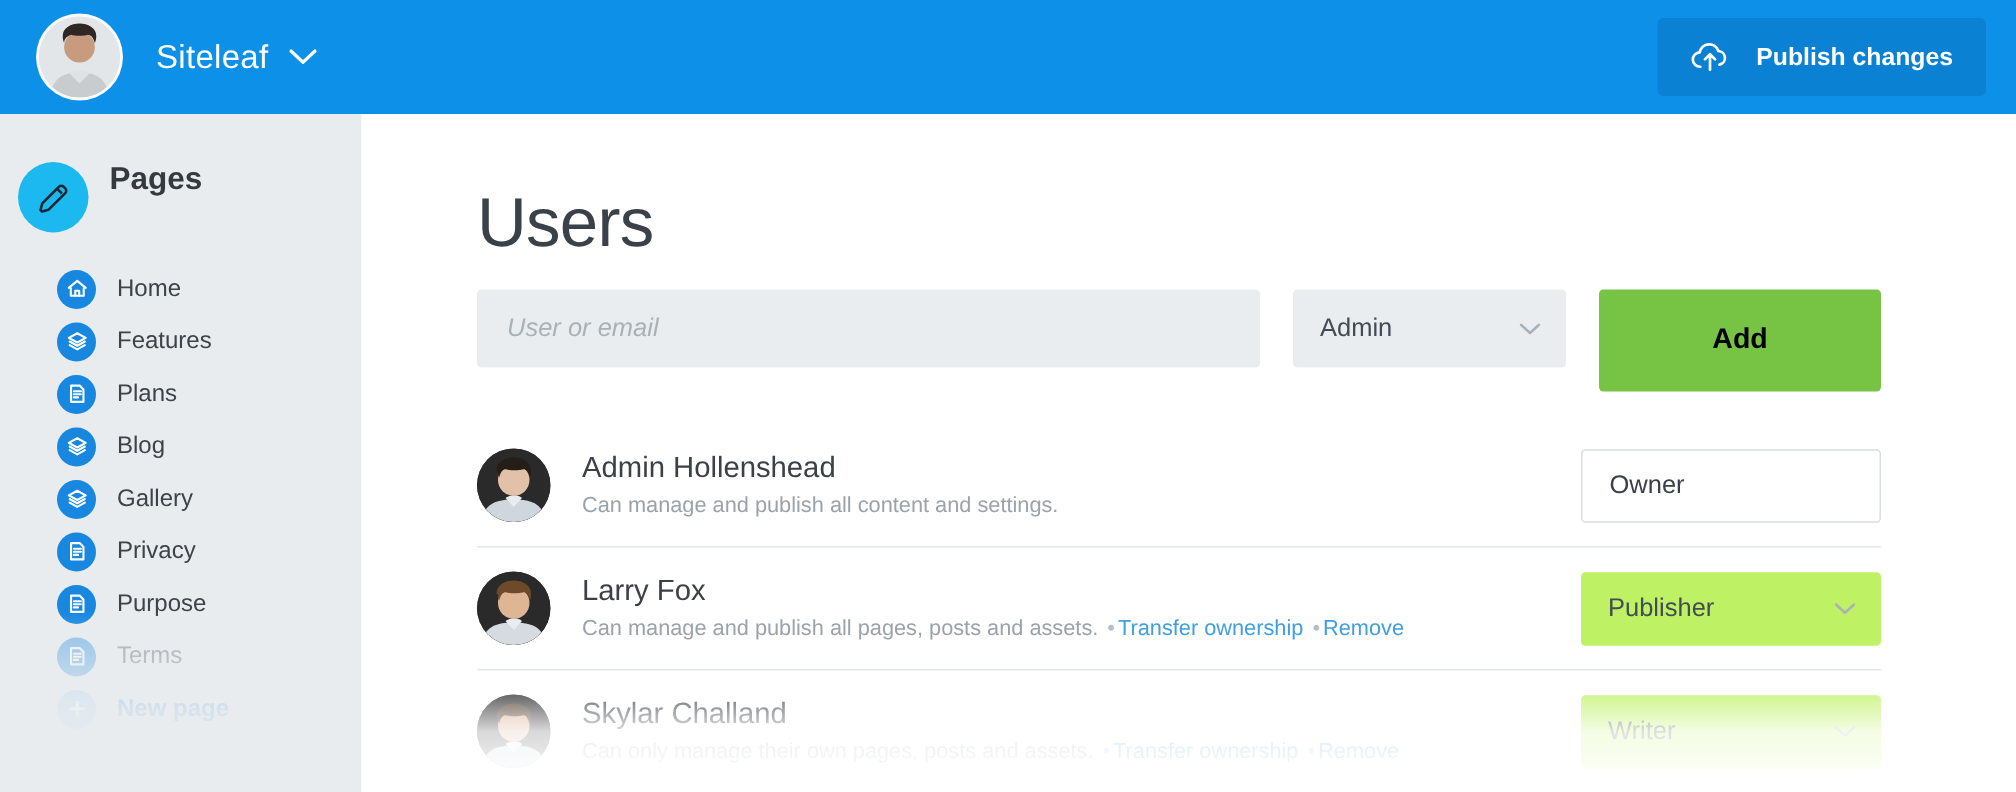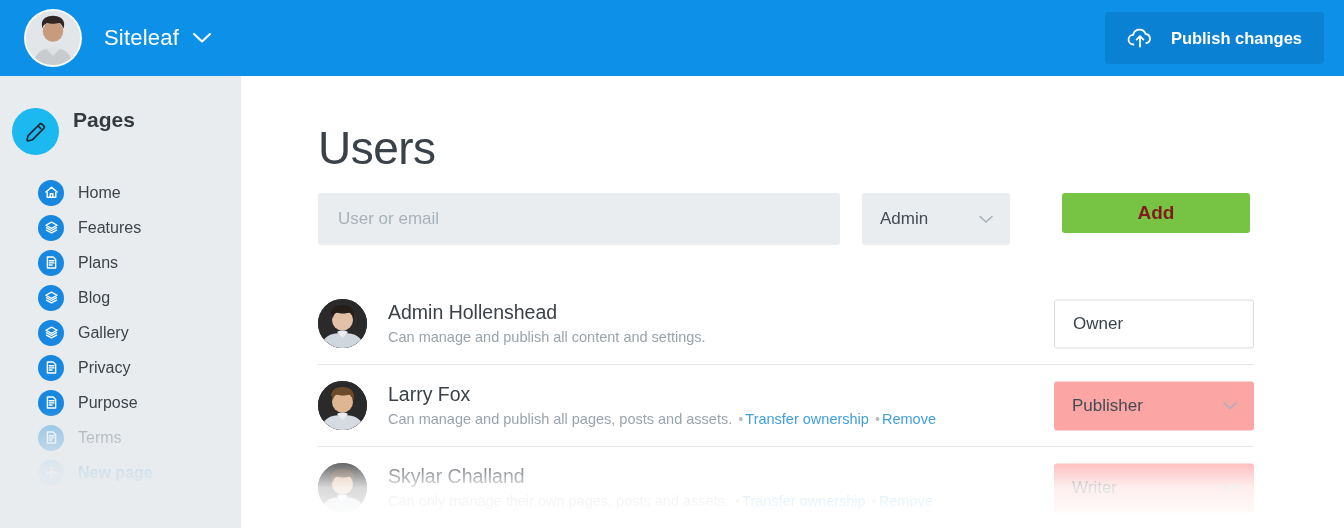--- a/index.html
+++ b/index.html
@@ -100,35 +100,36 @@
 
   .form-row {
     position: absolute; left: 77px; top: 117px;
     display: flex; align-items: flex-start; gap: 22px;
   }
   .search-input {
     width: 522px; height: 52px;
     background: #e9edf0; border: none; border-radius: 3px;
     padding: 0 20px; font-size: 17px; color: #6d28d9;
     font-family: inherit;
+    font-style: italic;
   }
   .search-input::placeholder { color: #a9b1b8; }
   .role-select {
     position: relative;
-    width: 148px; height: 52px;
+    width: 182px; height: 52px;
     background: #e9edf0; border-radius: 3px;
     display: flex; align-items: center; padding: 0 18px;
     font-size: 17px; color: #434b54; cursor: pointer;
   }
   .role-select .chev { position: absolute; right: 16px; top: 50%; transform: translateY(-50%); }
   .add-btn {
-    width: 188px; height: 40px;
+    width: 188px; height: 68px;
     background: #77c344; border: none; border-radius: 3px;
-    color: #7f1d1d; font-size: 19px; font-weight: bold;
-    font-family: inherit; cursor: pointer; margin-left: 30px;
+    color: #000000; font-size: 19px; font-weight: bold;
+    font-family: inherit; cursor: pointer;
   }
 
   
   .user-list { position: absolute; left: 77px; top: 207px; width: 936px; }
   .user-row {
     position: relative; display: flex; align-items: center;
     height: 82px; border-bottom: 1px solid #e4e7ea;
   }
   .row-avatar {
     width: 49px; height: 49px; border-radius: 50%;
@@ -141,21 +142,21 @@
   .row-desc a { color: #3f9fe0; text-decoration: none; cursor: pointer; }
   .row-sep { color: #b7bfc6; padding: 0 2px; }
 
   .row-role {
     position: absolute; right: 0; top: 50%; transform: translateY(-50%);
     width: 200px; height: 49px; border-radius: 3px;
     display: flex; align-items: center; padding: 0 18px;
     font-size: 17px;
   }
   .row-role.owner { background: #ffffff; border: 1px solid #d9dee2; color: #3a4148; }
-  .row-role.editable { background: #fca5a5; color: #434b54; cursor: pointer; }
+  .row-role.editable { background: #bef264; color: #434b54; cursor: pointer; }
   .row-role .chev { position: absolute; right: 16px; top: 50%; transform: translateY(-50%); }
 
   .main-fade {
     position: absolute; left: 0; bottom: 0; width: 1103px; height: 78px;
     background: linear-gradient(to bottom, rgba(255,255,255,0) 0%, rgba(255,255,255,.82) 48%, rgba(255,255,255,1) 100%);
     pointer-events: none;
   }
 </style>
 </head>
 <body>

